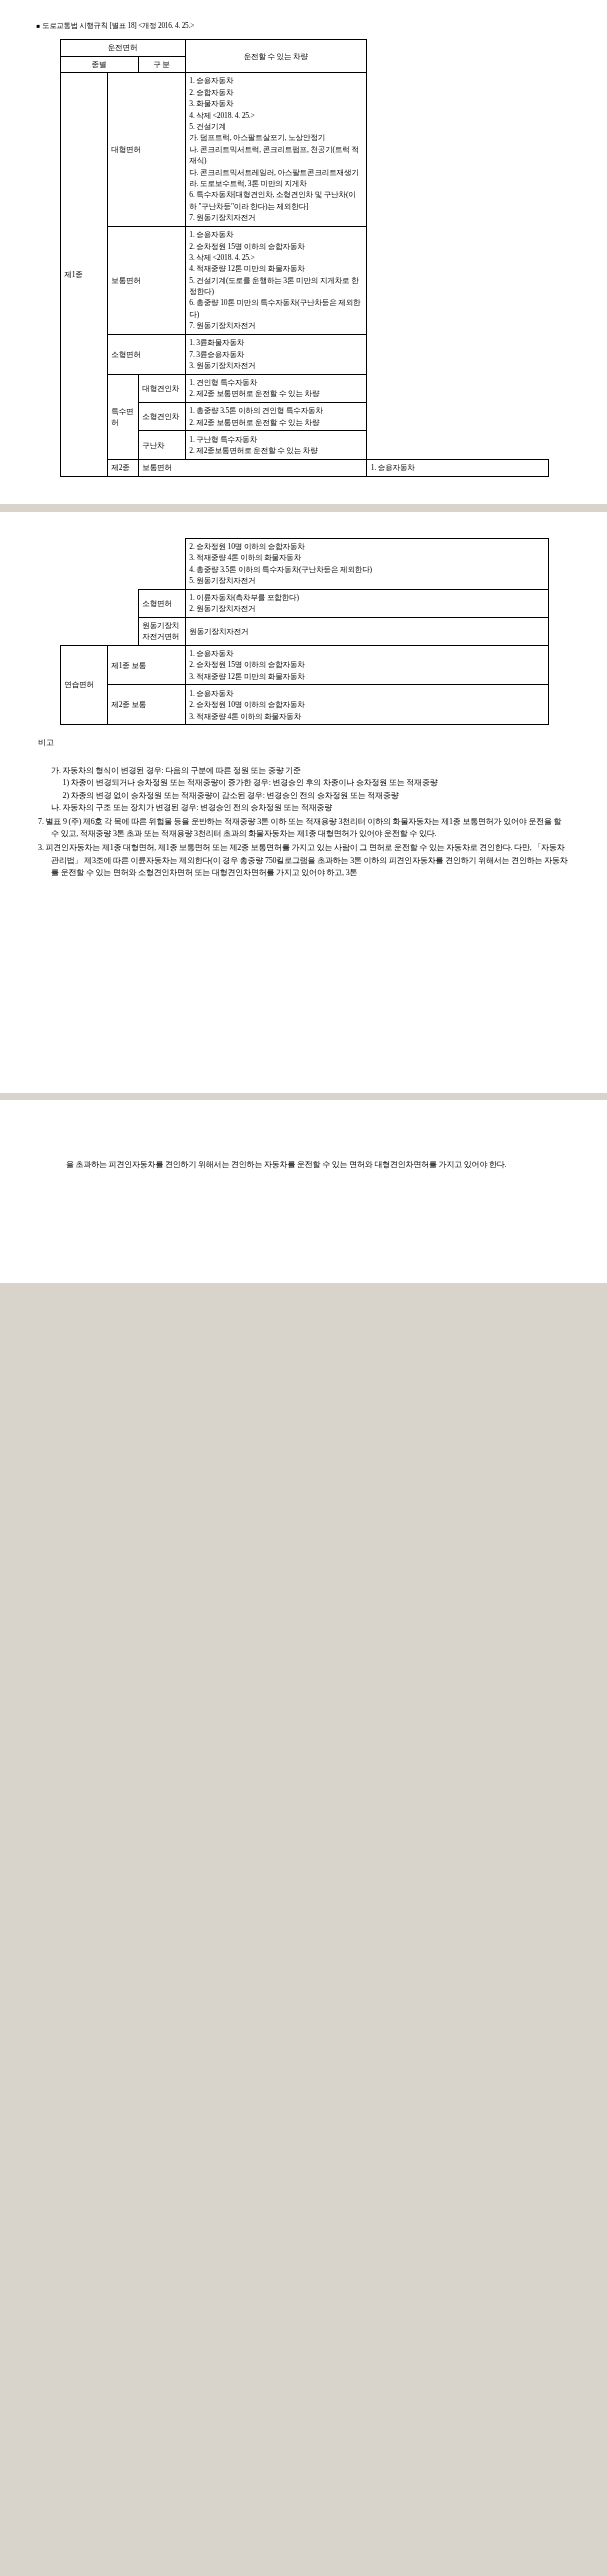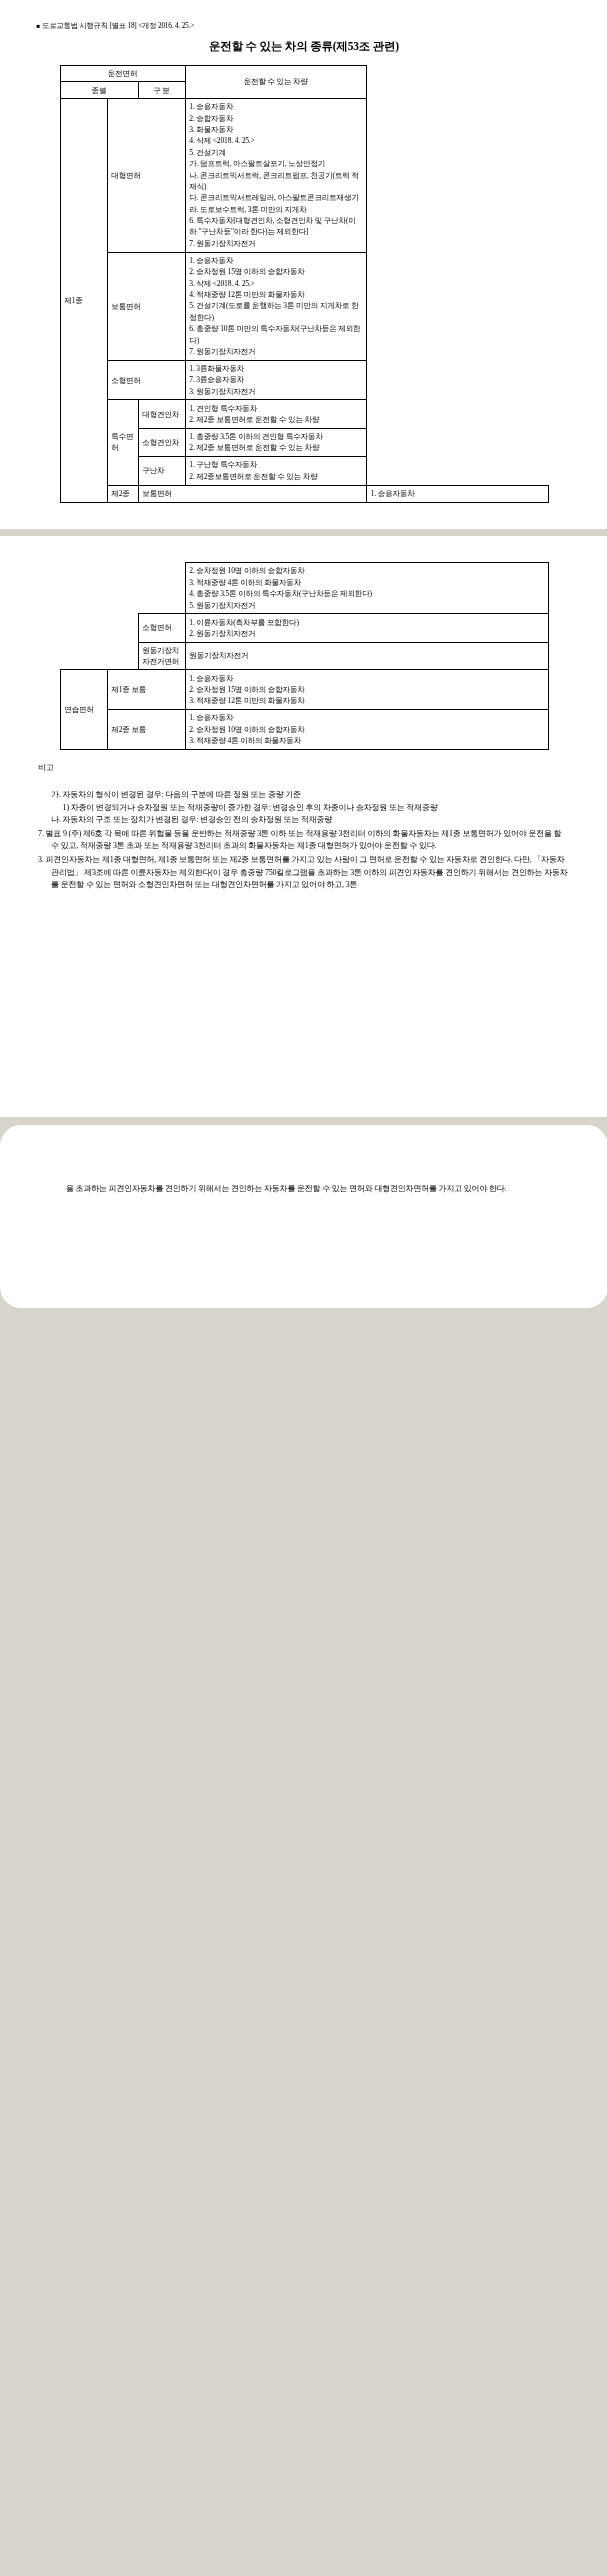--- a/index.html
+++ b/index.html
@@ -12,21 +12,21 @@
   .page{
     width:608px;
     box-sizing:border-box;
     background:#ffffff;
     padding:21.4px 35px 26px 35px;
     margin:0 0 7.6px 0;
     position:relative;
   }
   .page.p1{min-height:504px;}
   .page.p2{min-height:581px;}
-  .page.p3{min-height:183px;border-radius:21px;}
+  .page.p3{min-height:183px;}
   .doc-header{
     font-size:7.3px;
     margin:0 0 7.6px 1.5px;
     letter-spacing:-0.2px;
   }
   .doc-header .sq{font-size:6.1px;margin-right:2.3px;}
   .doc-title{
     text-align:center;
     font-size:11.5px;
     font-weight:bold;
@@ -86,21 +86,20 @@
 </style>
 </head>
 <body>
 
 <div class="page p1">
 
   <div class="doc-header">
     <span class="sq">■</span><span>도로교통법 시행규칙 [별표 18] &lt;개정 2016. 4. 25.&gt;</span>
   </div>
 
-  <div class="doc-title">운전할 수 있는 차의 종류(제53조 관련)</div>
 
   <table class="tbl">
     <colgroup>
       <col style="width:47px">
       <col style="width:31px">
       <col style="width:47px">
       <col style="width:auto">
     </colgroup>
     <tbody>
       <tr>
@@ -262,20 +261,21 @@
       </tr>
     </tbody>
   </table>
 
   <div class="notes">
     <div class="note-label">비고</div>
     <ol>
       <li>
         <span class="lvl2">가. 자동차의 형식이 변경된 경우: 다음의 구분에 따른 정원 또는 중량 기준</span>
         <span class="lvl3">1) 차종이 변경되거나 승차정원 또는 적재중량이 증가한 경우: 변경승인 후의 차종이나 승차정원 또는 적재중량</span>
+        <span class="lvl3">2) 차종의 변경 없이 승차정원 또는 적재중량이 감소된 경우: 변경승인 전의 승차정원 또는 적재중량</span>
         <span class="lvl2">나. 자동차의 구조 또는 장치가 변경된 경우: 변경승인 전의 승차정원 또는 적재중량</span>
       </li>
       <li>
         <span>7. 별표 9 (주) 제6호 각 목에 따른 위험물 등을 운반하는 적재중량 3톤 이하 또는 적재용량 3천리터 이하의 화물자동차는 제1종 보통면허가 있어야 운전을 할 수 있고, 적재중량 3톤 초과 또는 적재용량 3천리터 초과의 화물자동차는 제1종 대형면허가 있어야 운전할 수 있다.</span>
       </li>
       <li>
         <span>3. 피견인자동차는 제1종 대형면허, 제1종 보통면허 또는 제2종 보통면허를 가지고 있는 사람이 그 면허로 운전할 수 있는 자동차로 견인한다. 다만, 「자동차관리법」 제3조에 따른 이륜자동차는 제외한다(이 경우 총중량 750킬로그램을 초과하는 3톤 이하의 피견인자동차를 견인하기 위해서는 견인하는 자동차를 운전할 수 있는 면허와 소형견인차면허 또는 대형견인차면허를 가지고 있어야 하고, 3톤</span>
       </li>
     </ol>
   </div>

